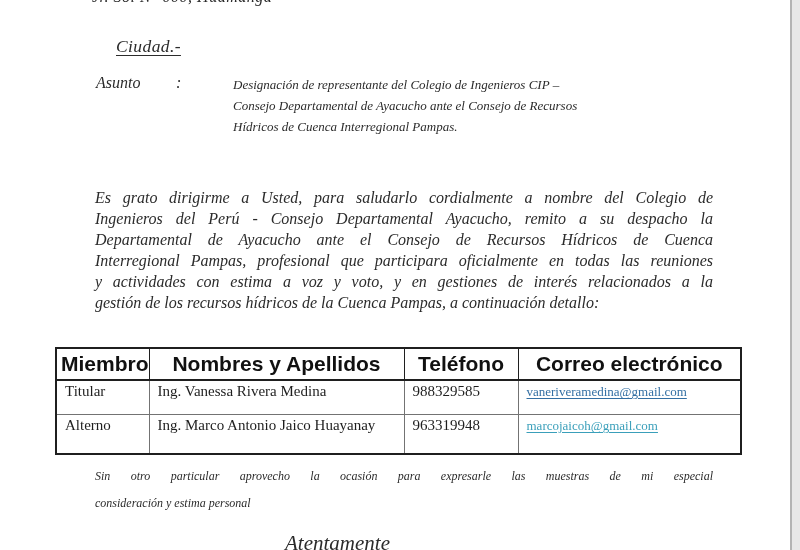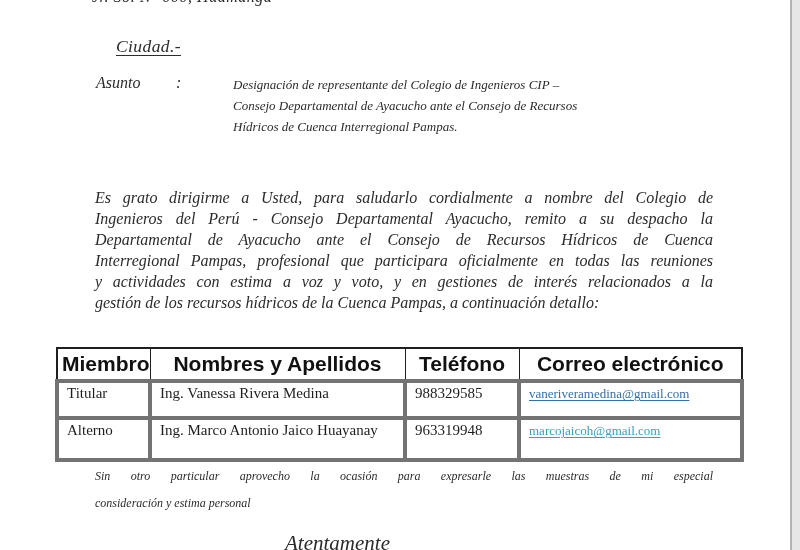--- a/index.html
+++ b/index.html
@@ -32,21 +32,21 @@
   .jline{text-align:justify;text-align-last:justify;white-space:normal;}
   .lline{text-align:left;}
 
   table.members{position:absolute;left:55px;top:347px;width:685px;
     border-collapse:collapse;table-layout:fixed;border:2px solid #1f1f1f;}
   table.members th{
     font-family:"Liberation Sans", sans-serif;font-weight:bold;font-size:21px;
     color:#111;text-align:center;border:1px solid #1f1f1f;border-bottom:2px solid #1f1f1f;
     height:28px;padding:1px 4px;}
   table.members td{
-    border:4px solid #737373;font-size:15px;color:#1e1e1e;
+    border:1px solid #737373;font-size:15px;color:#1e1e1e;
     padding:2px 8px;vertical-align:top;}
   tr.r1 td{height:29px;}
   tr.r2 td{height:34px;}
   td.name-low{vertical-align:bottom;padding-bottom:2px;}
   a.mail{font-size:13px;text-decoration:underline;text-underline-offset:2px;cursor:pointer;}
   a.mail.blue{color:var(--link-blue,#336fa3);}
   a.mail.teal{color:var(--link-teal,#3a9fba);}
 
   .closing{position:absolute;left:95px;top:463px;width:618px;
     font-style:italic;font-size:12px;line-height:27px;}

